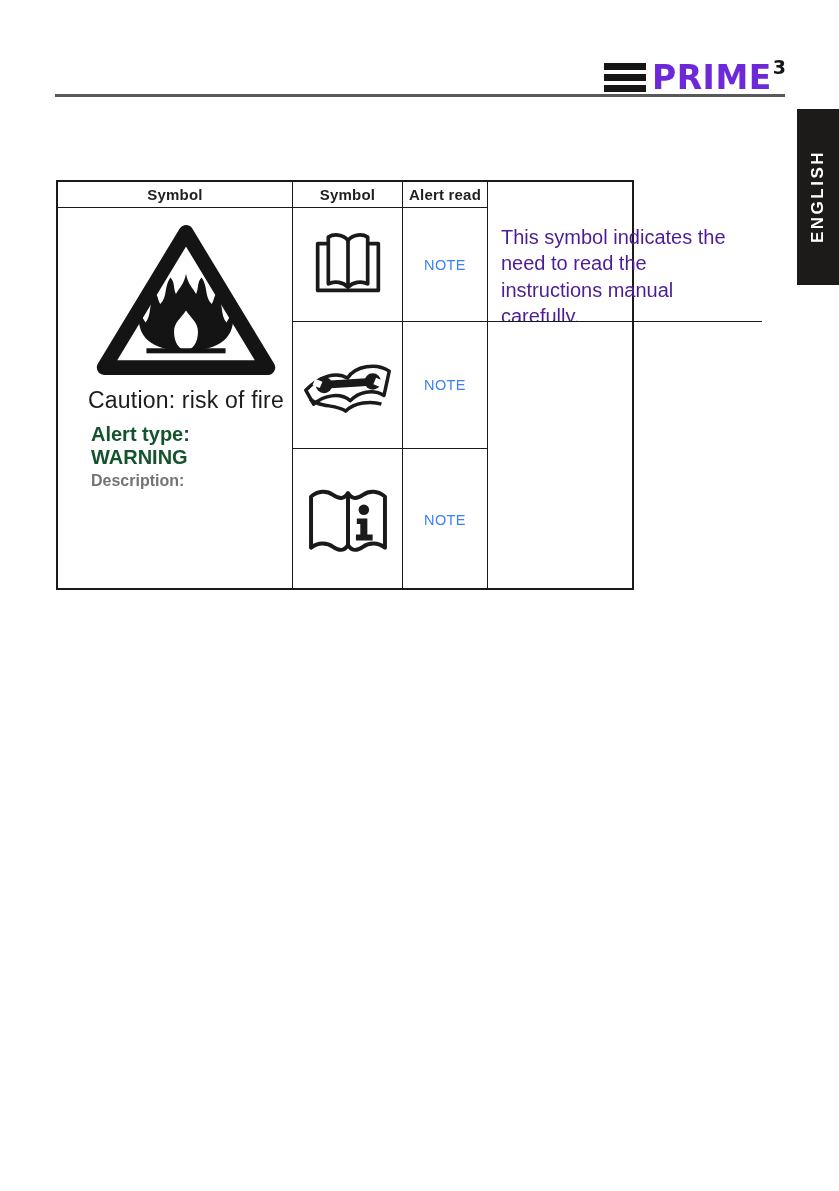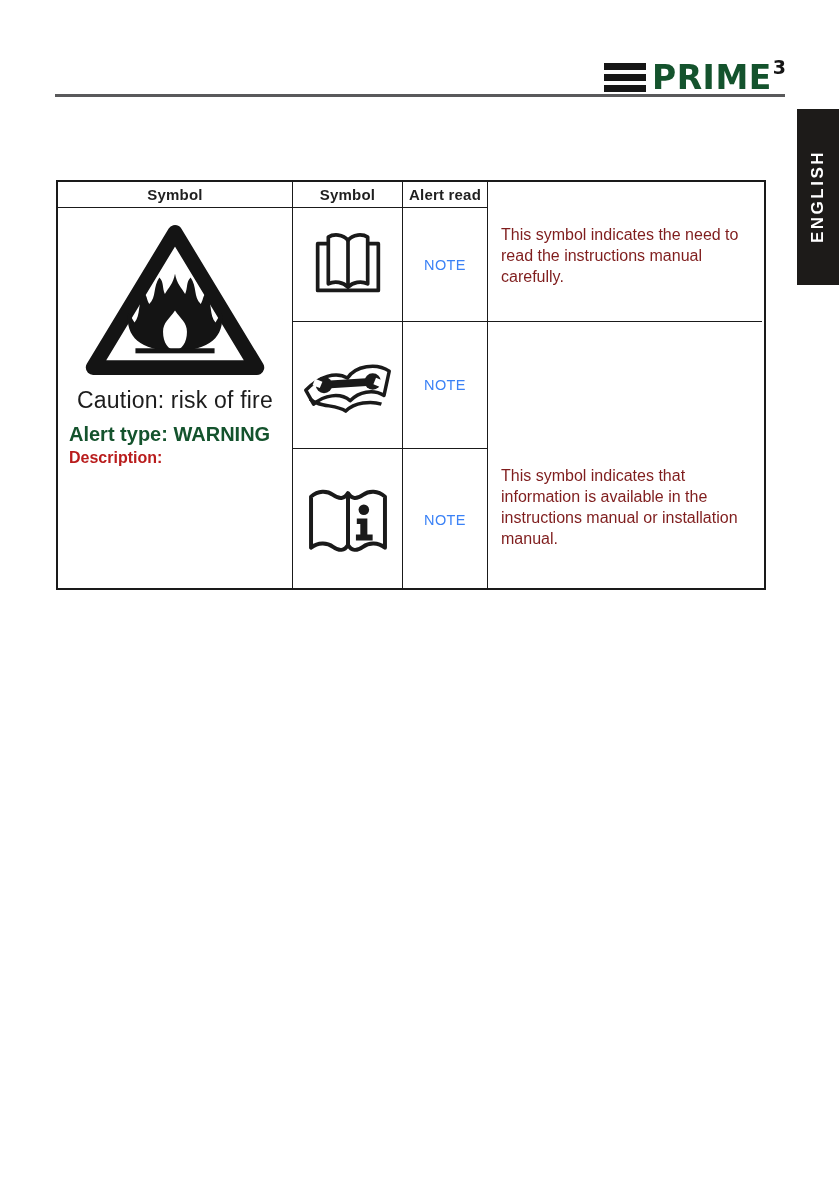--- a/index.html
+++ b/index.html
@@ -15,21 +15,21 @@
   
   .logo {
     position:absolute; top:61px; right:54px;
     display:flex; align-items:center;
   }
   .logo-bars { display:flex; flex-direction:column; gap:4px; margin-right:6px; }
   .logo-bars i { display:block; width:42px; height:7px; background:#161616; }
   .logo-text {
     font-family:"DejaVu Sans", sans-serif;
     font-weight:800; font-size:33px; line-height:1;
-    letter-spacing:0.5px; color:#14532d;
+    letter-spacing:0.5px; color:#6d28d9;
   }
   .logo-sup {
     font-family:"DejaVu Sans", sans-serif;
     font-weight:800; font-size:19px; color:#161616;
     position:relative; top:-11px; left:1px;
   }
   .header-rule {
     position:absolute; left:55px; top:94px;
     width:730px; height:3px; background:#59595b;
   }
@@ -43,21 +43,21 @@
   }
   .english-tab span {
     writing-mode:vertical-rl; transform:rotate(180deg);
     color:#ffffff; font-weight:bold; font-size:17px;
     letter-spacing:2.5px;
   }
 
   
   .symbol-table {
     position:absolute; left:56px; top:180px;
-    width:710px; height:410px;
+    width:578px; height:410px;
     box-sizing:border-box;
     border:2px solid #1a1a1a;
     display:grid;
     grid-template-columns:235px 110px 85px 274px;
     grid-template-rows:26px 114px 127px 141px;
     background:#fff;
   }
   .cell {
     box-sizing:border-box;
     border-right:1.5px solid #1a1a1a;
@@ -71,33 +71,33 @@
     font-weight:bold; font-size:15px; color:#1f1f1f;
     letter-spacing:0.2px;
   }
   .sym-cell  { display:flex; align-items:center; justify-content:center; }
   .alert-cell {
     display:flex; align-items:center; justify-content:center;
     font-size:14.5px; color:#3b82f6; letter-spacing:0.4px;
   }
   .desc-cell {
     padding:16px 14px 0 13px;
-    font-size:16px; line-height:1.32; color:#7f1d1d;
+    font-size:20px; line-height:1.32; color:#4c1d95;
   }
 
   
-  .warning-cell { grid-column:1; grid-row:2 / span 3; border-bottom:none; }
+  .warning-cell { grid-column:1; grid-row:2 / span 3; border-bottom:none;margin-left:22px; }
   .warning-triangle-wrap { text-align:center; margin-top:12px; }
   .caution-caption {
     text-align:center; font-size:23px; color:#1c1c1c;
     margin-top:4px; letter-spacing:0.2px;
   }
   .warning-textblock { margin:9px 8px 0 11px; }
   .alert-line { font-size:20px; font-weight:bold; color:#14532d; }
-  .desc-label { font-size:16px; font-weight:bold; color:#b91c1c; margin-top:3px; }
+  .desc-label { font-size:16px; font-weight:bold; color:#737373; margin-top:3px; }
   .warning-desc { font-size:15px; line-height:1.27; color:#2e2e2e; margin-top:3px; }
 </style>
 </head>
 <body>
 
 <div class="logo">
   <div class="logo-bars">
       <i></i>
       <i></i>
       <i></i>
@@ -181,15 +181,14 @@
                  L92,78 C84,72 74,72 67,77 C60,82 54,82 50,75 C46,82 40,82 33,77 C26,72 16,72 8,78 Z"></path>
         <path d="M50,16 L50,75"></path>
       </g>
       <g fill="#1a1a1a">
         <circle cx="68" cy="35" r="6"></circle>
         <path d="M60,45 L72,45 L72,63 L78,63 L78,70 L59,70 L59,63 L64,63 L64,51 L60,51 Z"></path>
       </g>
     </svg>
   </div>
   <div class="cell alert-cell last-row" style="grid-column:3;grid-row:4;">NOTE</div>
-  <div class="cell desc-cell last-col last-row" style="grid-column:4;grid-row:4;">This symbol indicates that information is available in the instructions manual or installation manual.</div>
 
 </div>
 
 </body></html>

